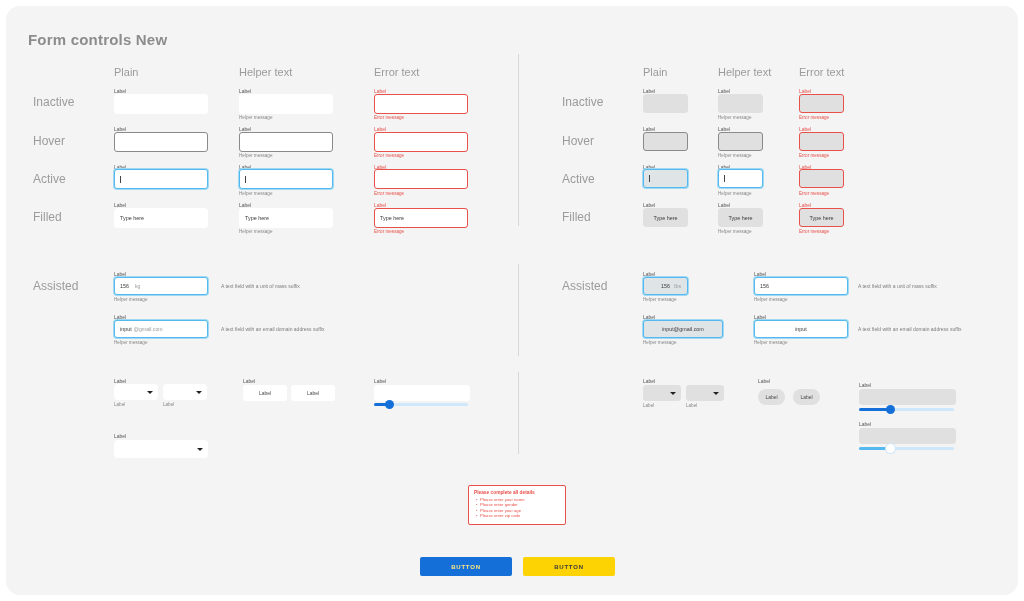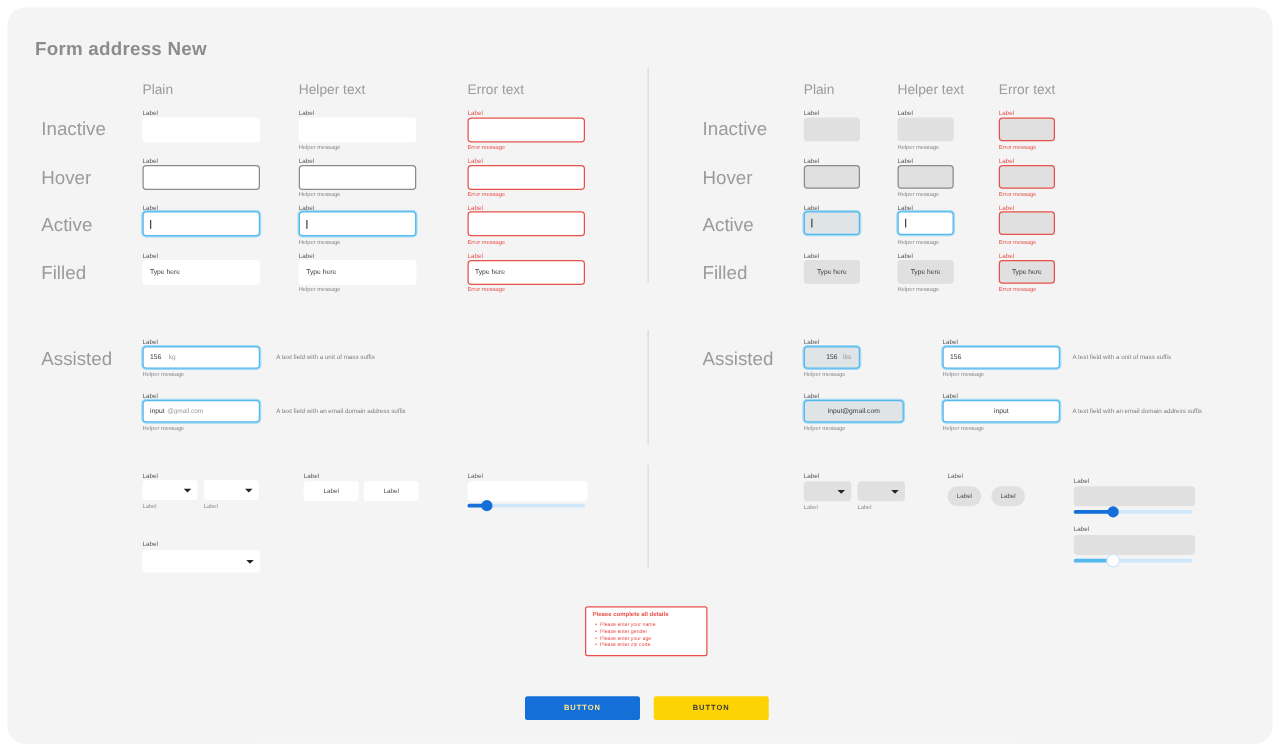--- a/index.html
+++ b/index.html
@@ -24,21 +24,21 @@
   }
   
   .vdivider{
     position:absolute;width:1px;background:#d8d8d8;
   }
   
   .colhead{
     position:absolute;font-size:11px;color:#9b9b9b;
   }
   .rowlabel{
-    position:absolute;font-size:15px;color:#9b9b9b;
+    position:absolute;font-size:12px;color:#9b9b9b;
   }
   .flabel{
     position:absolute;font-size:5px;color:#555;line-height:6px;
   }
   .flabel.err{color:#e8504a;}
   .fhelp{
     position:absolute;font-size:4.6px;color:#888;line-height:6px;
   }
   .fhelp.err{color:#e8504a;}
   
@@ -114,21 +114,21 @@
     position:absolute;height:19px;width:92px;border-radius:2px;
     display:flex;align-items:center;justify-content:center;
     font-size:6px;font-weight:bold;letter-spacing:.8px;
   }
 </style>
 </head>
 <body>
 
 <div id="canvas">
 
-  <div id="title">Form address New</div>
+  <div id="title">Form controls New</div>
 
   <div class="vdivider" style="left:512px;top:48px;height:172px;"></div>
   <div class="vdivider" style="left:512px;top:258px;height:92px;"></div>
   <div class="vdivider" style="left:512px;top:366px;height:82px;"></div>
 
   <div class="colhead" style="left:108px;top:60px;">Plain</div>
   <div class="colhead" style="left:233px;top:60px;">Helper text</div>
   <div class="colhead" style="left:368px;top:60px;">Error text</div>
 
   <div class="rowlabel" style="left:27px;top:89px;">Inactive</div>

